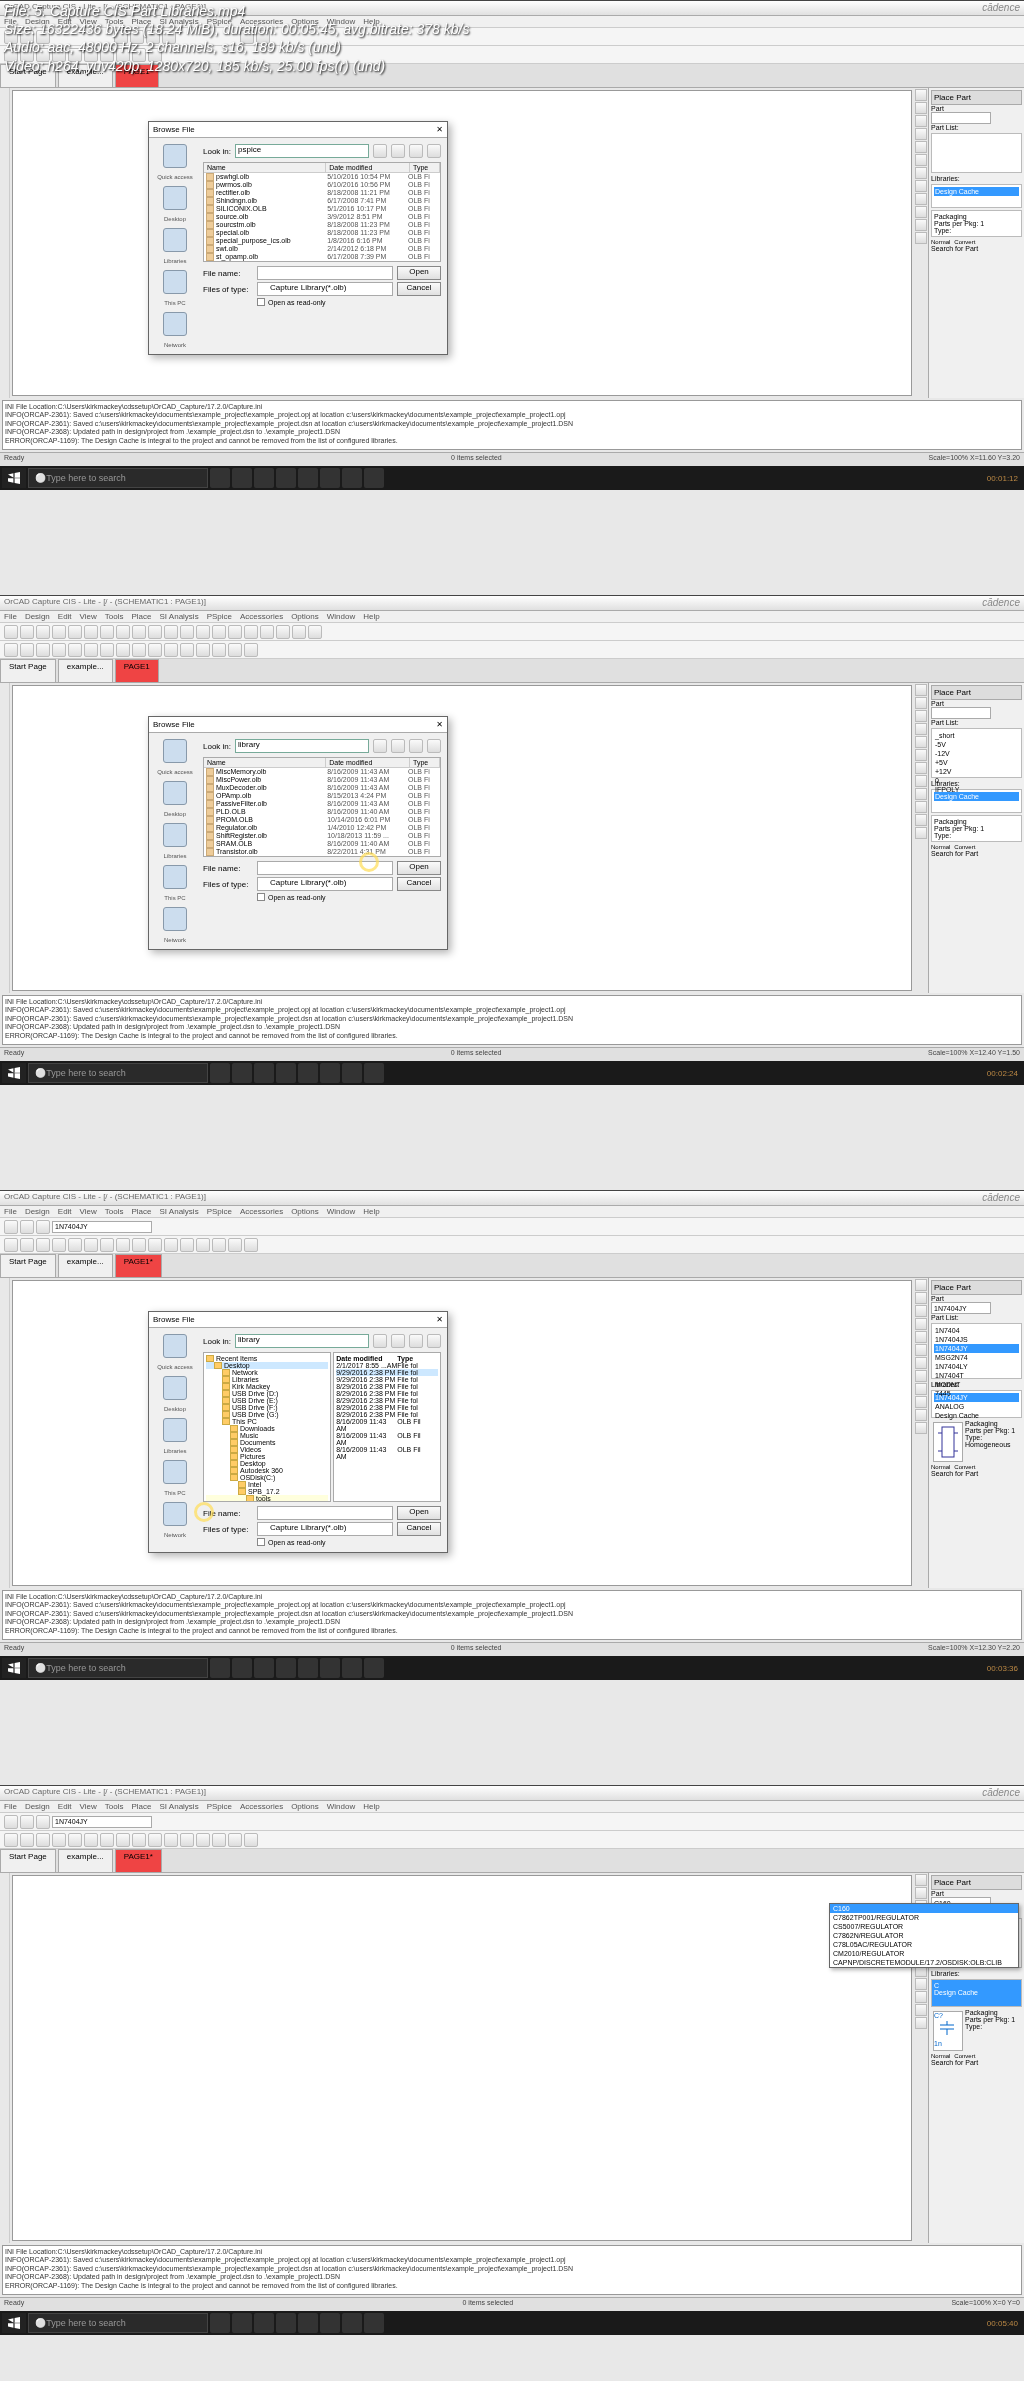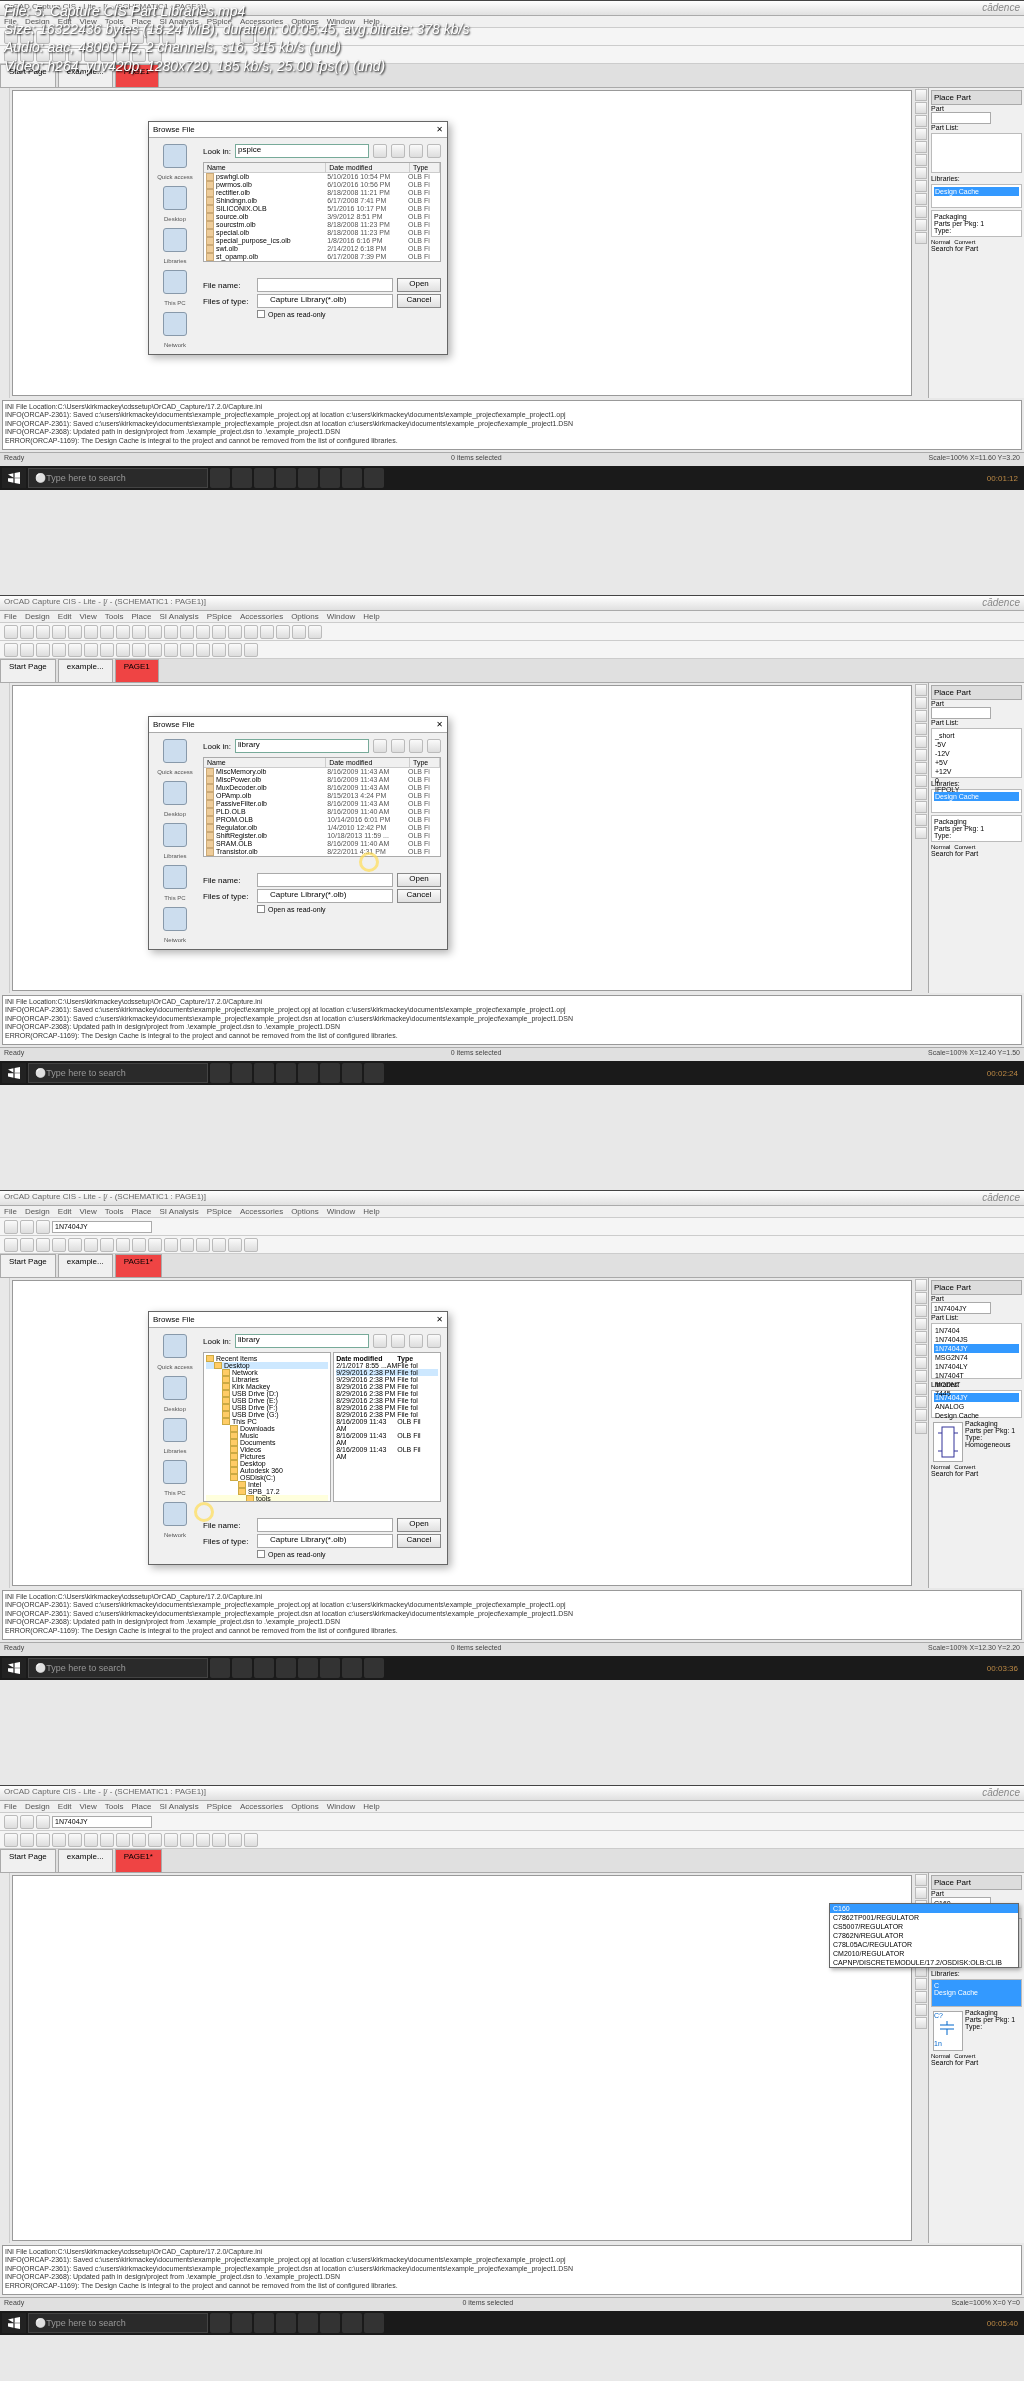--- a/index.html
+++ b/index.html
@@ -34,21 +34,21 @@
   .file-list-header { display: flex; background: #f0f0f0; border-bottom: 1px solid #ccc; }
   .fl-col { padding: 1px 3px; border-right: 1px solid #ccc; }
   .fl-col.name { flex: 1.5; }
   .fl-col.date { flex: 1; }
   .fl-col.type { width: 30px; }
   .file-row { display: flex; padding: 0 2px; }
   .file-row .name { flex: 1.5; display: flex; gap: 2px; }
   .file-row .date { flex: 1; color: #555; }
   .file-row .type { width: 30px; color: #555; }
   .file-ico { width: 8px; height: 8px; background: #ec9; border: 1px solid #ca7; }
-  .bottom-rows { margin-top: 16px; }
+  .bottom-rows { margin-top: 4px; }
   .br-row { display: flex; align-items: center; gap: 4px; margin-bottom: 2px; }
   .br-input { flex: 1; height: 14px; background: #fff; border: 1px solid #aaa; font-size: 8px; padding: 0 12px; }
   .br-btn { width: 44px; height: 14px; background: linear-gradient(#fafafa,#e0e0e0); border: 1px solid #888; font-size: 8px; text-align: center; cursor: pointer; }
   .log-area { height: 50px; background: #fff; border: 1px solid #999; margin: 2px; font-size: 7px; padding: 2px; overflow: hidden; line-height: 1.2; color: #333; }
   .statusbar { height: 14px; background: #e0e0e0; border-top: 1px solid #aaa; font-size: 7px; display: flex; justify-content: space-between; padding: 1px 4px; color: #444; }
   .taskbar { height: 24px; background: #1a1a1a; display: flex; align-items: center; gap: 2px; padding: 0 2px; }
   .win-start { width: 24px; height: 20px; background: #222; display: flex; align-items: center; justify-content: center; }
   .win-logo { width: 12px; height: 12px; background: #fff; clip-path: polygon(0 20%, 45% 10%, 45% 48%, 0 48%, 0 52%, 45% 52%, 45% 90%, 0 80%, 0 48%, 55% 48%, 55% 8%, 100% 0, 100% 48%, 55% 48%, 55% 52%, 100% 52%, 100% 100%, 55% 92%, 55% 52%); }
   .search-box { flex: 0 0 180px; height: 20px; background: #2a2a2a; border: 1px solid #444; font-size: 9px; color: #999; padding: 0 6px; display: flex; align-items: center; }
   .task-icon { width: 20px; height: 20px; background: #333; border-radius: 2px; }
@@ -69,21 +69,21 @@
   .dropdown-popup .item { padding: 1px 3px; white-space: nowrap; }
   .dropdown-popup .item.sel { background: #3399ff; color: #fff; }
   .highlight-circle { position: absolute; border: 3px solid #fd5; border-radius: 50%; width: 20px; height: 20px; opacity: 0.7; pointer-events: none; }
 </style>
 </head>
 <body>
 
 <div class="overlay-text">
   <div>File: 5. Capture CIS Part Libraries.mp4</div>
   <div>Size: 16322436 bytes (18.24 MiB), duration: 00:05:45, avg.bitrate: 378 kb/s</div>
-  <div>Audio: aac, 48000 Hz, 2 channels, s16, 315 kb/s (und)</div>
+  <div>Audio: aac, 48000 Hz, 2 channels, s16, 189 kb/s (und)</div>
   <div>Video: h264, yuv420p, 1280x720, 185 kb/s, 25.00 fps(r) (und)</div>
 </div>
 
 <div class="frame">
   <div class="titlebar">
     <span>OrCAD Capture CIS - Lite - [/ - (SCHEMATIC1 : PAGE1)]</span>
     <span class="cadence-logo">cādence</span>
   </div>
   <div class="menubar">
     <span>File</span>

